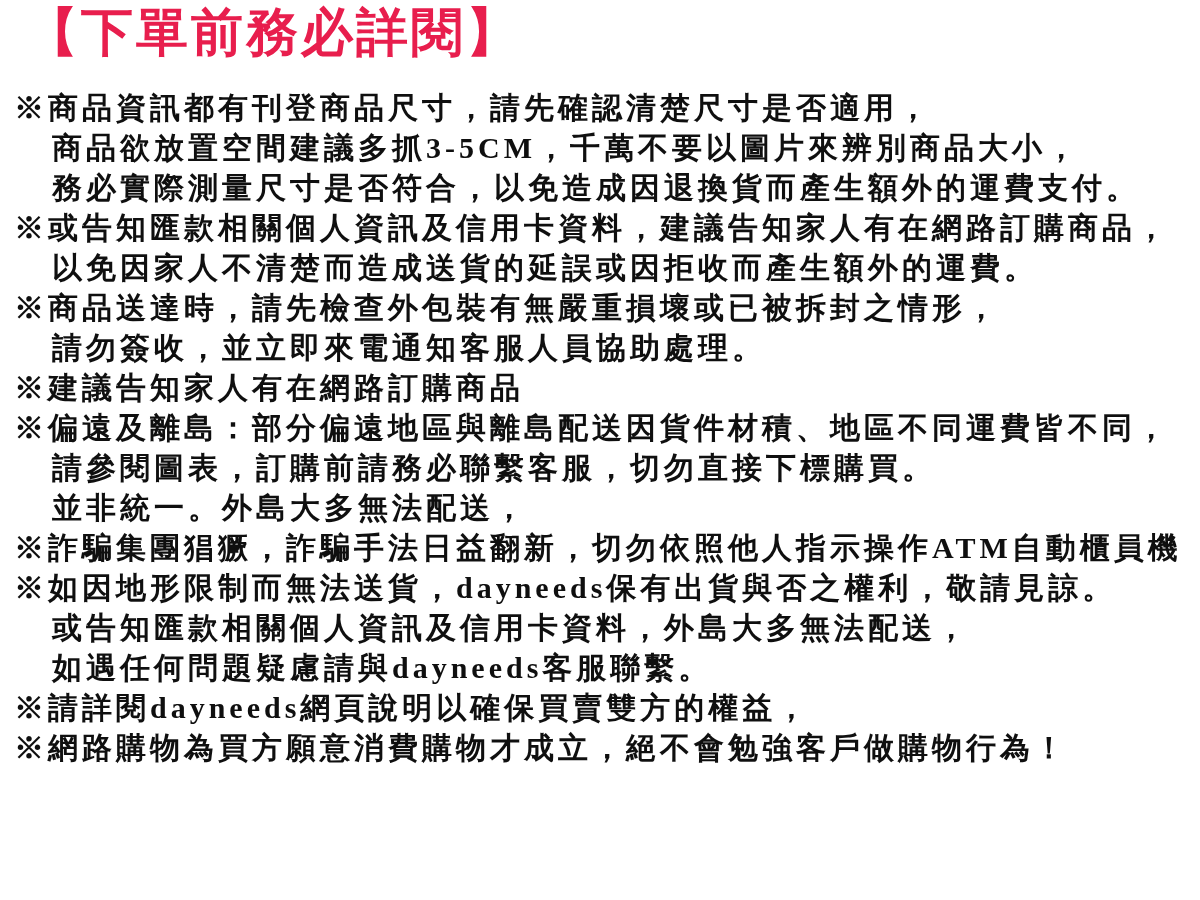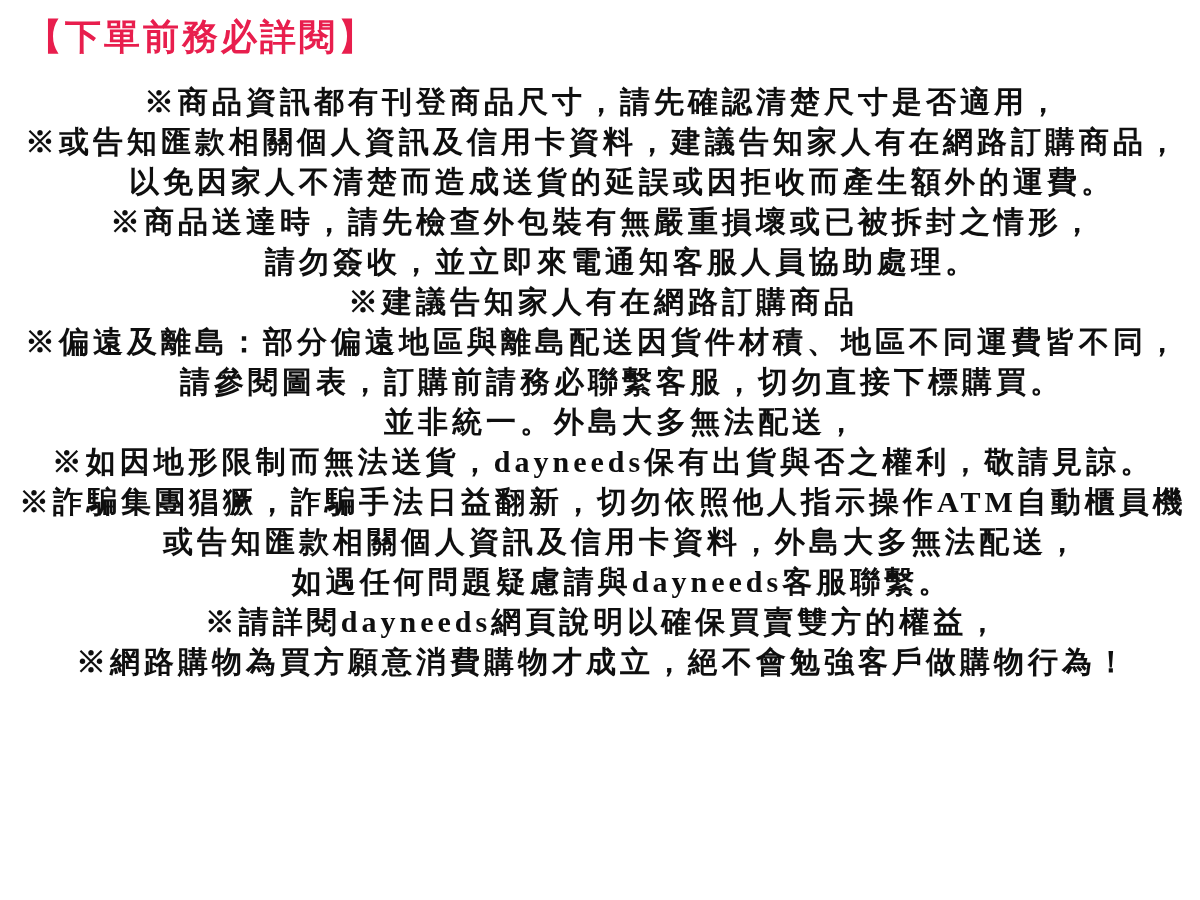--- a/index.html
+++ b/index.html
@@ -13,32 +13,31 @@
     overflow: hidden;
     font-family: "Liberation Serif", serif;
   }
   .page {
     box-sizing: border-box;
     width: 1200px;
     height: 900px;
     padding: 6px 8px 0 14px;
   }
   .title {
-    margin: 0 0 14px 12px;
-    font-family: Liberation Sans, sans-serif;
+    margin: 0 0 20px 12px;
+    font-family: Liberation Mono, monospace;
     font-weight: bold;
-    font-size: 36px;
+    font-size: 52px;
     line-height: 62px;
     letter-spacing: 3px;
     color: var(--accent, #e81e4d);
     white-space: nowrap;
   }
   .notice-list {
     margin-top: 14px;
-    text-align: center;
   }
   .notice-line {
     font-family: "Liberation Serif", serif;
     font-weight: bold;
     font-size: 30px;
     line-height: 40px;
     letter-spacing: 4px;
     color: var(--ink, #0f0f0f);
     white-space: nowrap;
   }
@@ -46,28 +45,30 @@
     padding-left: 38px;
   }
 </style>
 </head>
 <body>
 
 <div class="page">
   <h1 class="title">【下單前務必詳閱】</h1>
   <div class="notice-list">
       <div class="notice-line">※商品資訊都有刊登商品尺寸，請先確認清楚尺寸是否適用，</div>
+      <div class="notice-line indent">商品欲放置空間建議多抓3-5CM，千萬不要以圖片來辨別商品大小，</div>
+      <div class="notice-line indent">務必實際測量尺寸是否符合，以免造成因退換貨而產生額外的運費支付。</div>
       <div class="notice-line">※或告知匯款相關個人資訊及信用卡資料，建議告知家人有在網路訂購商品，</div>
       <div class="notice-line indent">以免因家人不清楚而造成送貨的延誤或因拒收而產生額外的運費。</div>
       <div class="notice-line">※商品送達時，請先檢查外包裝有無嚴重損壞或已被拆封之情形，</div>
       <div class="notice-line indent">請勿簽收，並立即來電通知客服人員協助處理。</div>
       <div class="notice-line">※建議告知家人有在網路訂購商品</div>
       <div class="notice-line">※偏遠及離島：部分偏遠地區與離島配送因貨件材積、地區不同運費皆不同，</div>
       <div class="notice-line indent">請參閱圖表，訂購前請務必聯繫客服，切勿直接下標購買。</div>
       <div class="notice-line indent">並非統一。外島大多無法配送，</div>
+      <div class="notice-line">※詐騙集團猖獗，詐騙手法日益翻新，切勿依照他人指示操作ATM自動櫃員機</div>
       <div class="notice-line">※如因地形限制而無法送貨，dayneeds保有出貨與否之權利，敬請見諒。</div>
-      <div class="notice-line">※詐騙集團猖獗，詐騙手法日益翻新，切勿依照他人指示操作ATM自動櫃員機</div>
       <div class="notice-line indent">或告知匯款相關個人資訊及信用卡資料，外島大多無法配送，</div>
       <div class="notice-line indent">如遇任何問題疑慮請與dayneeds客服聯繫。</div>
       <div class="notice-line">※請詳閱dayneeds網頁說明以確保買賣雙方的權益，</div>
       <div class="notice-line">※網路購物為買方願意消費購物才成立，絕不會勉強客戶做購物行為！</div>
     </div>
 </div>
 
 </body></html>

